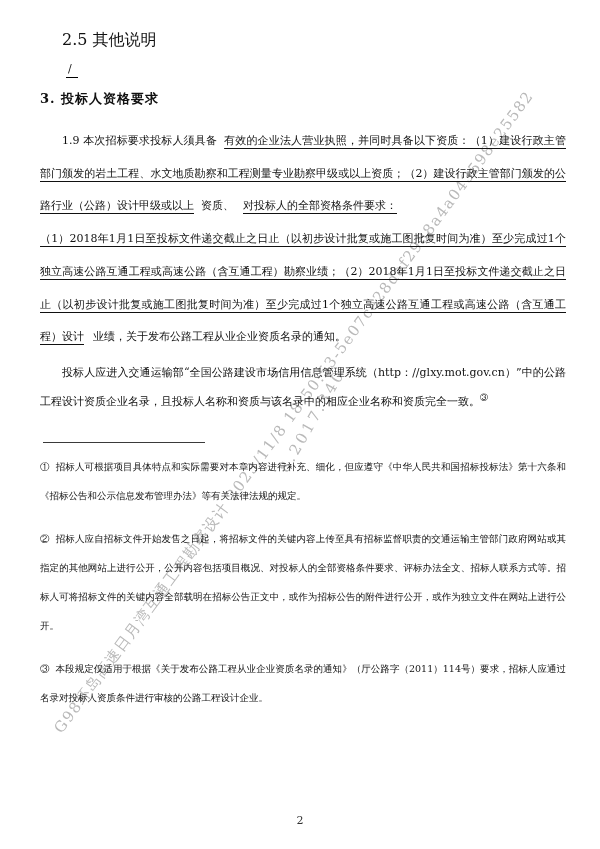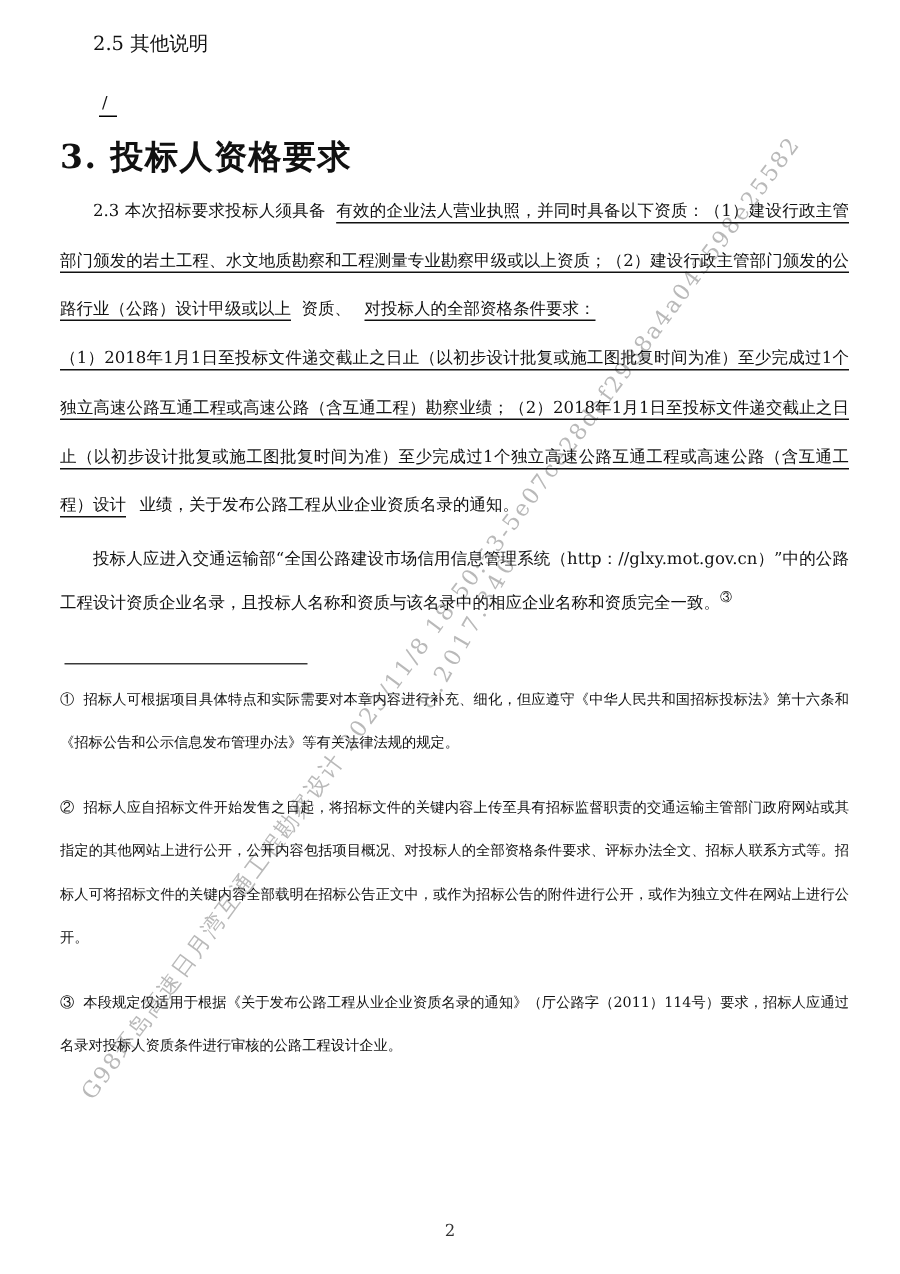--- a/index.html
+++ b/index.html
@@ -35,32 +35,32 @@
     letter-spacing:3px;
   }
   
   .content{
     position:absolute;
     left:40px;top:0;
     width:526px;
     z-index:1;
   }
   .s25{
-    position:absolute;top:20px;left:22px;
-    font-size:13px;
+    position:absolute;top:30px;left:22px;
+    font-size:16px;
   }
   .blank-slash{
     position:absolute;top:62px;left:26px;
     font-size:11px;
     border-bottom:1px solid #000;
     padding:0 6px 2px 2px;
   }
   .heading{
     position:absolute;top:90px;left:0;
-    font-size:22px;
+    font-size:13px;
     font-weight:bold;
     letter-spacing:1px;
   }
   .bodytext{
     position:absolute;top:125px;left:0;width:526px;
   }
   .para{
     margin:0;
     font-size:11px;
     line-height:32.7px;
@@ -115,21 +115,21 @@
 
   <div class="content">
 
     <div class="s25">2.5 其他说明</div>
 
     <span class="blank-slash">/</span>
 
     <div class="heading">3. 投标人资格要求</div>
 
     <div class="bodytext">
-      <p class="para indent"><span>2.3 本次招标要求投标人须具备</span><span class="u gap-both">有效的企业法人营业执照，并同时具备以下资质：（1）建设行政主管部门颁发的岩土工程、水文地质勘察和工程测量专业勘察甲级或以上资质；（2）建设行政主管部门颁发的公路行业（公路）设计甲级或以上</span><span>资质、</span><span class="u gap-left">对投标人的全部资格条件要求：</span></p>
+      <p class="para indent"><span>1.9 本次招标要求投标人须具备</span><span class="u gap-both">有效的企业法人营业执照，并同时具备以下资质：（1）建设行政主管部门颁发的岩土工程、水文地质勘察和工程测量专业勘察甲级或以上资质；（2）建设行政主管部门颁发的公路行业（公路）设计甲级或以上</span><span>资质、</span><span class="u gap-left">对投标人的全部资格条件要求：</span></p>
 
       <p class="para"><span class="u">（1）2018年1月1日至投标文件递交截止之日止（以初步设计批复或施工图批复时间为准）至少完成过1个独立高速公路互通工程或高速公路（含互通工程）勘察业绩；（2）2018年1月1日至投标文件递交截止之日止（以初步设计批复或施工图批复时间为准）至少完成过1个独立高速公路互通工程或高速公路（含互通工程）设计</span><span class="gap-left">业绩，关于发布公路工程从业企业资质名录的通知。</span></p>
 
       <p class="para indent p33"><span>投标人应进入交通运输部“全国公路建设市场信用信息管理系统（http：//glxy.mot.gov.cn）”中的公路工程设计资质企业名录，且投标人名称和资质与该名录中的相应企业名称和资质完全一致。</span><span class="fnref">③</span></p>
     </div>
 
     <div class="fnsep"></div>
 
     <div class="footnotes">
       <p class="fn"><span class="fnmark">①</span><span>招标人可根据项目具体特点和实际需要对本章内容进行补充、细化，但应遵守《中华人民共和国招标投标法》第十六条和《招标公告和公示信息发布管理办法》等有关法律法规的规定。</span></p>

